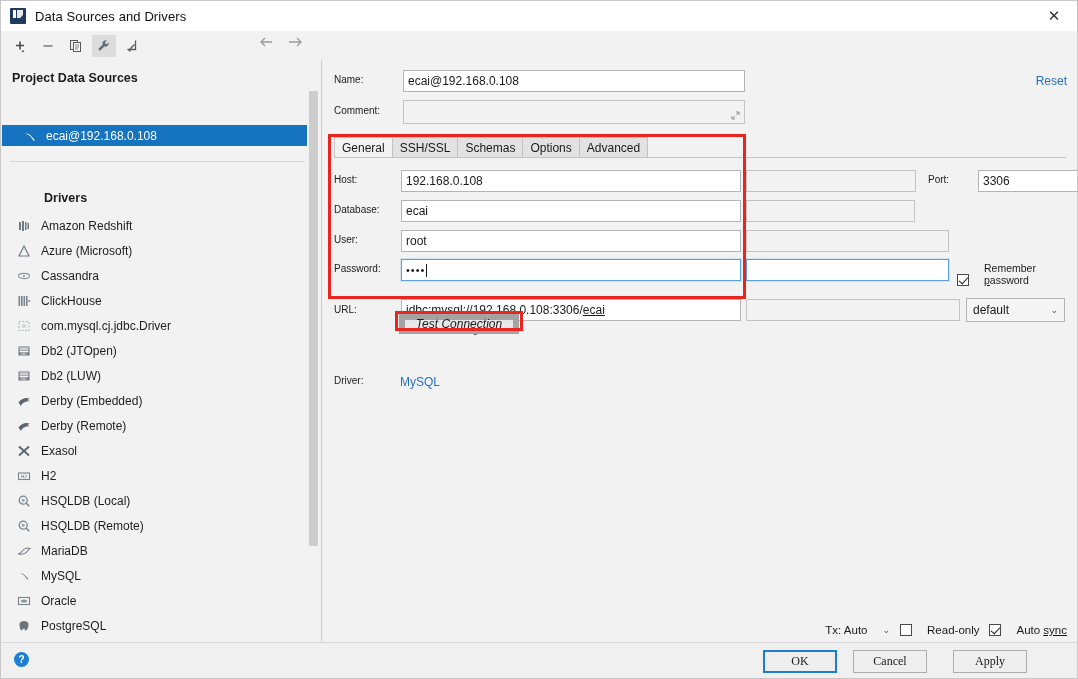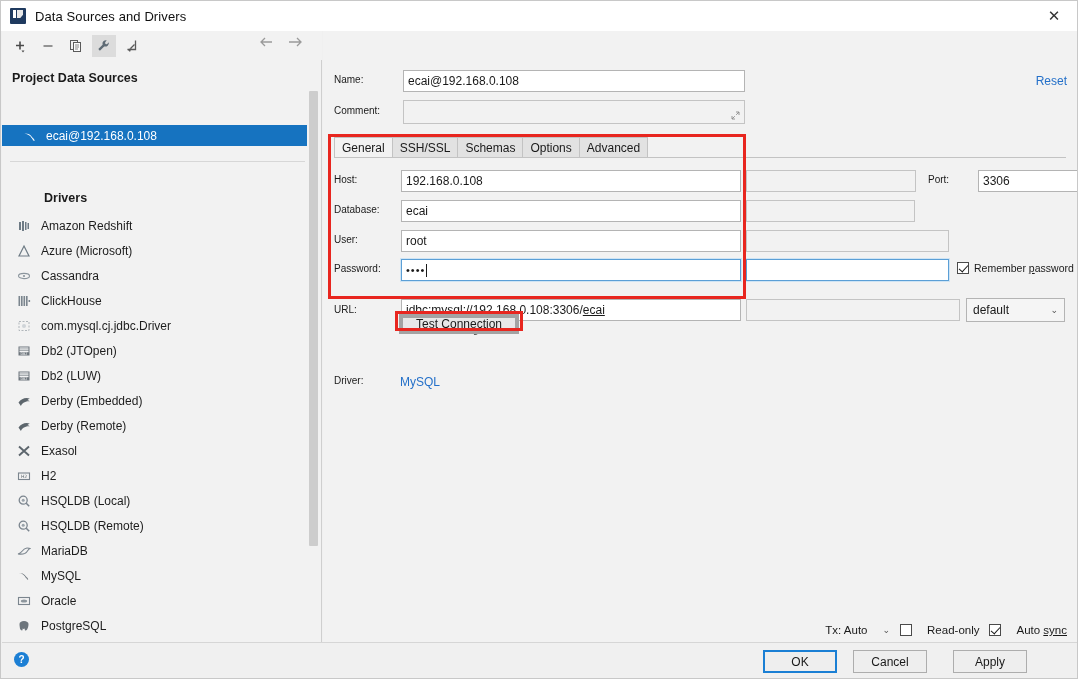--- a/index.html
+++ b/index.html
@@ -200,21 +200,21 @@
   }
   #inp-pwd2 { position:absolute; left: 423px; top: 228px; width: 203px;
     border: 1px solid #5b9fd6; outline: 1px solid #cfe4f4; background:#fff; }
   .pwd-dots { letter-spacing: 1px; font-size: 11px; color:#1a1a1a; }
   .caret {
     display:inline-block; width:1px; height:13px; background:#1a1a1a;
     margin-left:1px; vertical-align:-2px;
   }
   #remember-box {
     position: absolute; left: 634px; top: 231px;
-    display: flex; align-items: flex-end; gap: 5px;
+    display: flex; align-items: flex-end; gap: 15px;
   }
   .cbx {
     width: 12px; height: 12px; border: 1px solid #4a4a4a; background: #fff;
     position: relative; flex: none;
   }
   .cbx.checked::after {
     content: ""; position: absolute; left: 3px; top: 0px;
     width: 4px; height: 8px; border: solid #1a1a1a;
     border-width: 0 1.6px 1.6px 0; transform: rotate(42deg);
   }
@@ -233,23 +233,23 @@
   #sel-default .chev { margin-left: auto; font-size: 9px; color: #555; }
 
   #overrides {
     position: absolute; left: 80px; top: 293px;
     font-size: 10px; color: #3a3a3a;
   }
 
   #btn-test {
     position: absolute; left: 76px; top: 283px;
     width: 120px; height: 20px;
-    background: #e8e8e8; border: 4px solid #a3a3a3;
+    background: #e8e8e8; border: 6px solid #a3a3a3;
     display: flex; align-items: center; justify-content: center;
-    font-size: 12px; color: #1a1a1a;
+    font-size: 12px; color: #1a1a1a; font-style: italic;
   }
 
   #lbl-driver { position: absolute; left: 11px; top: 344px; }
   #link-driver {
     position: absolute; left: 77px; top: 344px;
     font-size: 12px; color: #2470c9; text-decoration: none;
   }
 
   
   #tx-group {
@@ -267,21 +267,21 @@
   #help-icon {
     position: absolute; left: 12px; top: 9px;
     width: 15px; height: 15px; border-radius: 50%;
     background: #1c7fd4; color: #fff; font-size: 10px; font-weight: bold;
     display: flex; align-items: center; justify-content: center;
   }
   .dlg-btn {
     position: absolute; top: 7px; height: 23px; width: 74px;
     border: 1px solid #adadad; background: #eeeeee;
     display: flex; align-items: center; justify-content: center;
-    font-size: 12px; color: #1a1a1a;
+    font-size: 12px; color: #1a1a1a; font-family: Liberation Serif, serif;
   }
   #btn-ok { right: 241px; border: 2px solid #1a7fd4; background: #eeeeee; }
   #btn-cancel { right: 151px; }
   #btn-apply { right: 51px; }
 </style>
 </head>
 <body>
 
 <div id="app">
 

